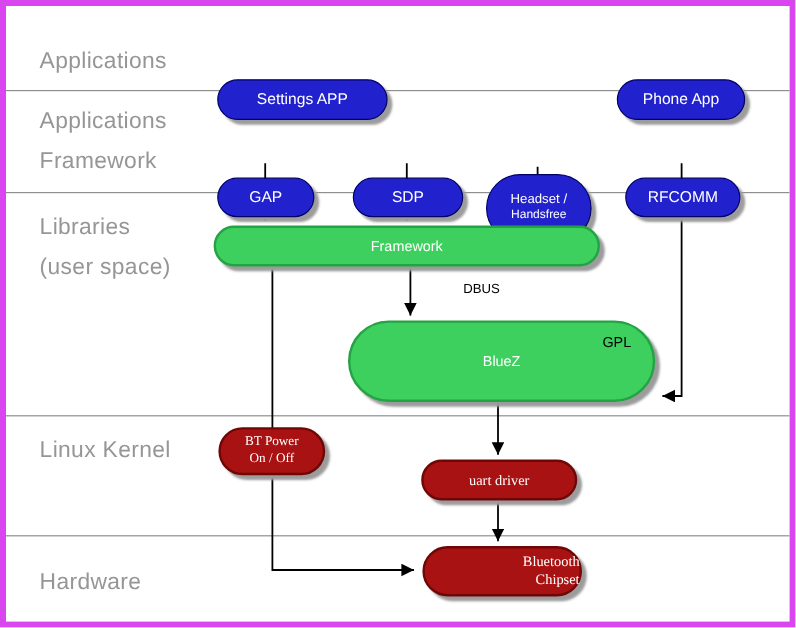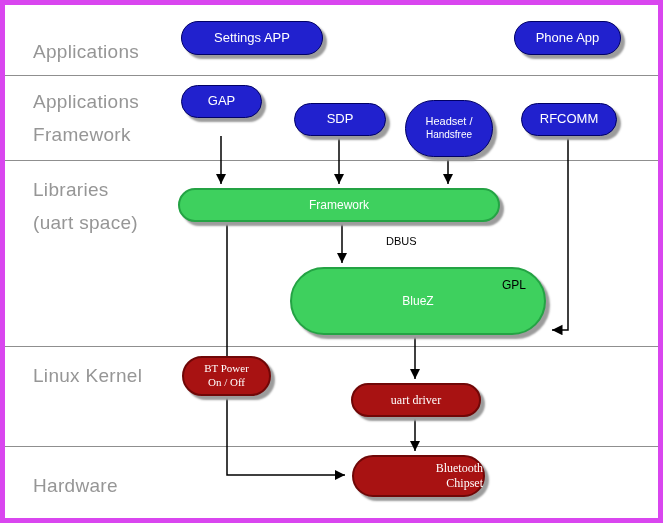--- a/index.html
+++ b/index.html
@@ -25,21 +25,21 @@
   .pill{
     position:absolute;
     box-sizing:border-box;
     display:flex;flex-direction:column;
     align-items:center;justify-content:center;
     color:#fff;text-align:center;
     border-radius:999px;
     box-shadow:4px 4px 2px #9c9c9c;
     line-height:1.25;
   }
-  .blue{background:#2121ce;border:1px solid #000066;}
+  .blue{background:#2121ce;border:1px solid #000066;margin-top:45px;}
   .green{background:#3ed05e;border:2px solid #24a344;}
   .red{background:#a81212;border:2px solid #700707;font-family:Liberation Serif, serif;}
   .edge-label{position:absolute;color:#000;font-size:11px;}
   .gpl{position:absolute;right:18px;top:9px;color:#000;font-size:12px;}
 </style>
 </head>
 <body>
 
 <div class="canvas">
 
@@ -66,37 +66,37 @@
 
   <div class="rowlabel" style="left:28px;top:30px">
     <div>Applications</div>
   </div>
   <div class="rowlabel" style="left:28px;top:80px">
     <div>Applications</div>
     <div>Framework</div>
   </div>
   <div class="rowlabel" style="left:28px;top:168px">
     <div>Libraries</div>
-    <div>(uart space)</div>
+    <div>(user space)</div>
   </div>
   <div class="rowlabel" style="left:28px;top:354px">
     <div>Linux Kernel</div>
   </div>
   <div class="rowlabel" style="left:28px;top:464px">
     <div>Hardware</div>
   </div>
 
   <div class="pill blue" style="left:176px;top:16px;width:142px;height:34px;font-size:13px;">
     <span>Settings APP</span>
   </div>
   <div class="pill blue" style="left:509px;top:16px;width:107px;height:34px;font-size:13px;">
     <span>Phone App</span>
   </div>
 
-  <div class="pill blue" style="left:176px;top:80px;width:81px;height:33px;font-size:13px;">
+  <div class="pill blue" style="left:176px;top:98px;width:81px;height:33px;font-size:13px;">
     <span>GAP</span>
   </div>
   <div class="pill blue" style="left:289px;top:98px;width:92px;height:33px;font-size:13px;">
     <span>SDP</span>
   </div>
   <div class="pill blue" style="left:400px;top:95px;width:88px;height:57px;font-size:11px;">
     <span>Headset /</span>
     <span style="font-size:10px">Handsfree</span>
   </div>
   <div class="pill blue" style="left:516px;top:98px;width:96px;height:33px;font-size:13px;align-items:center;">

